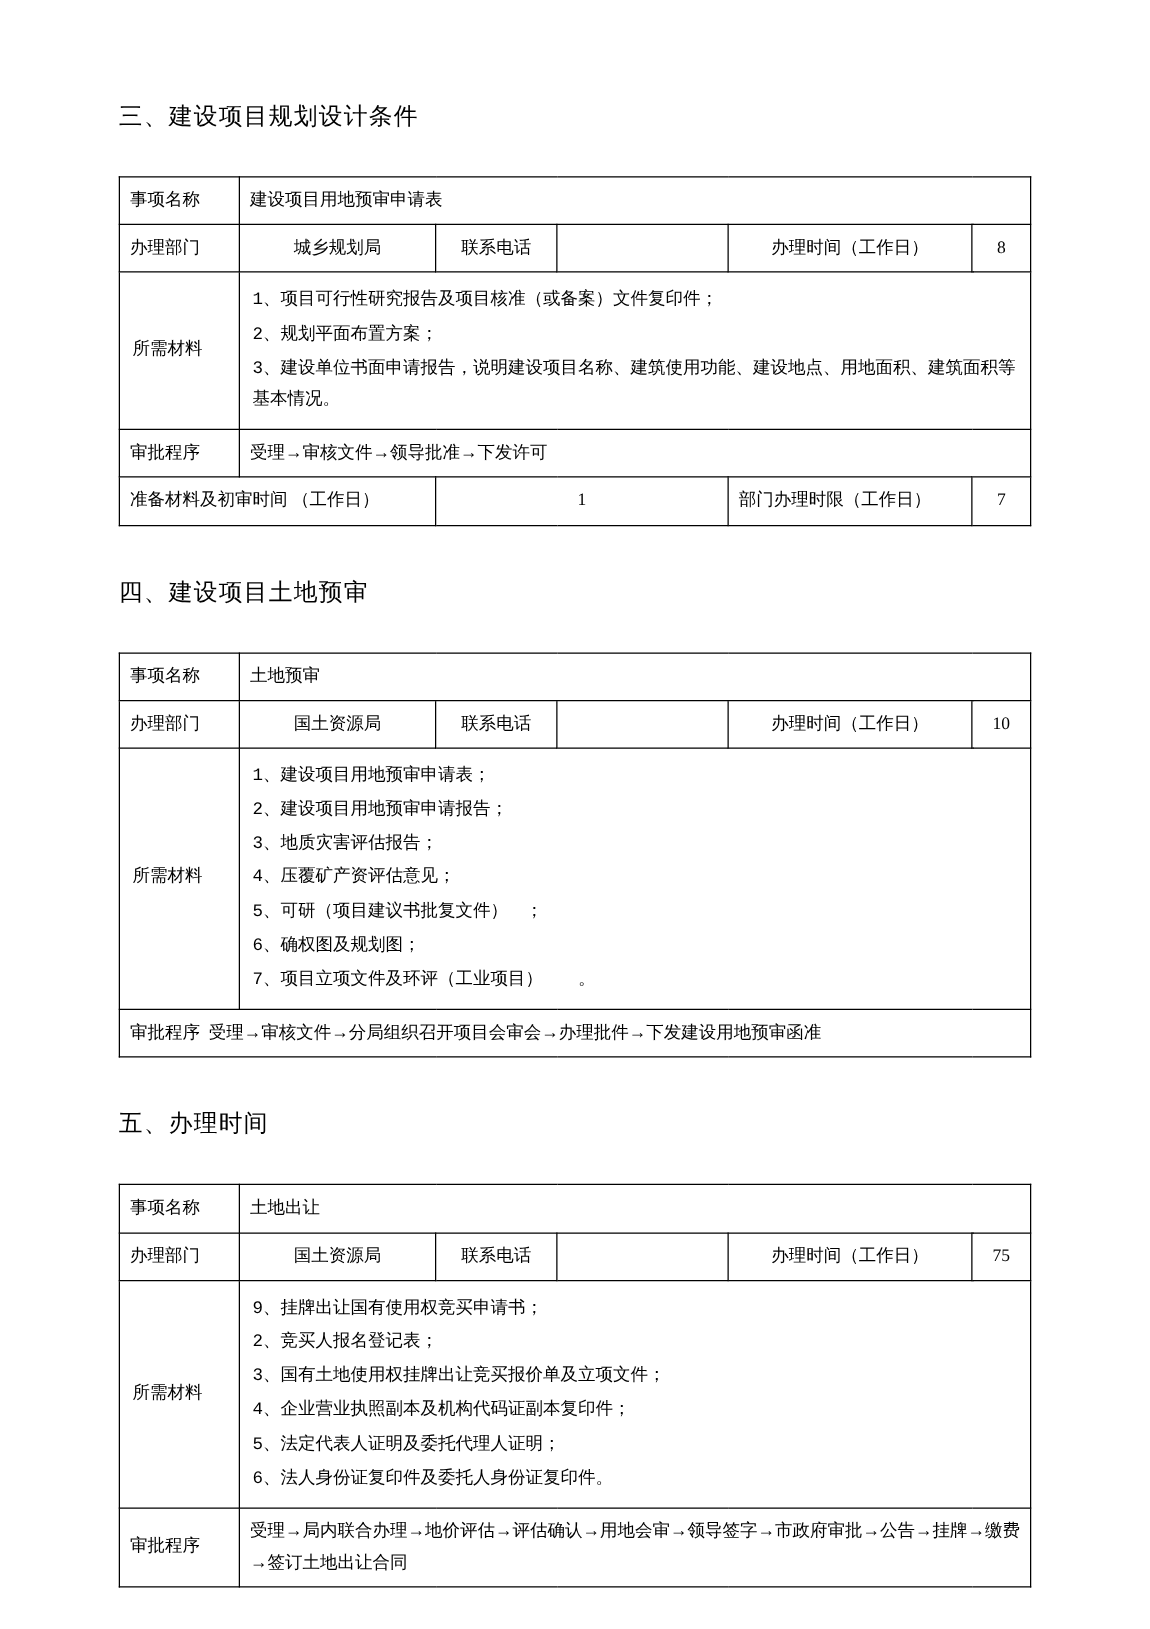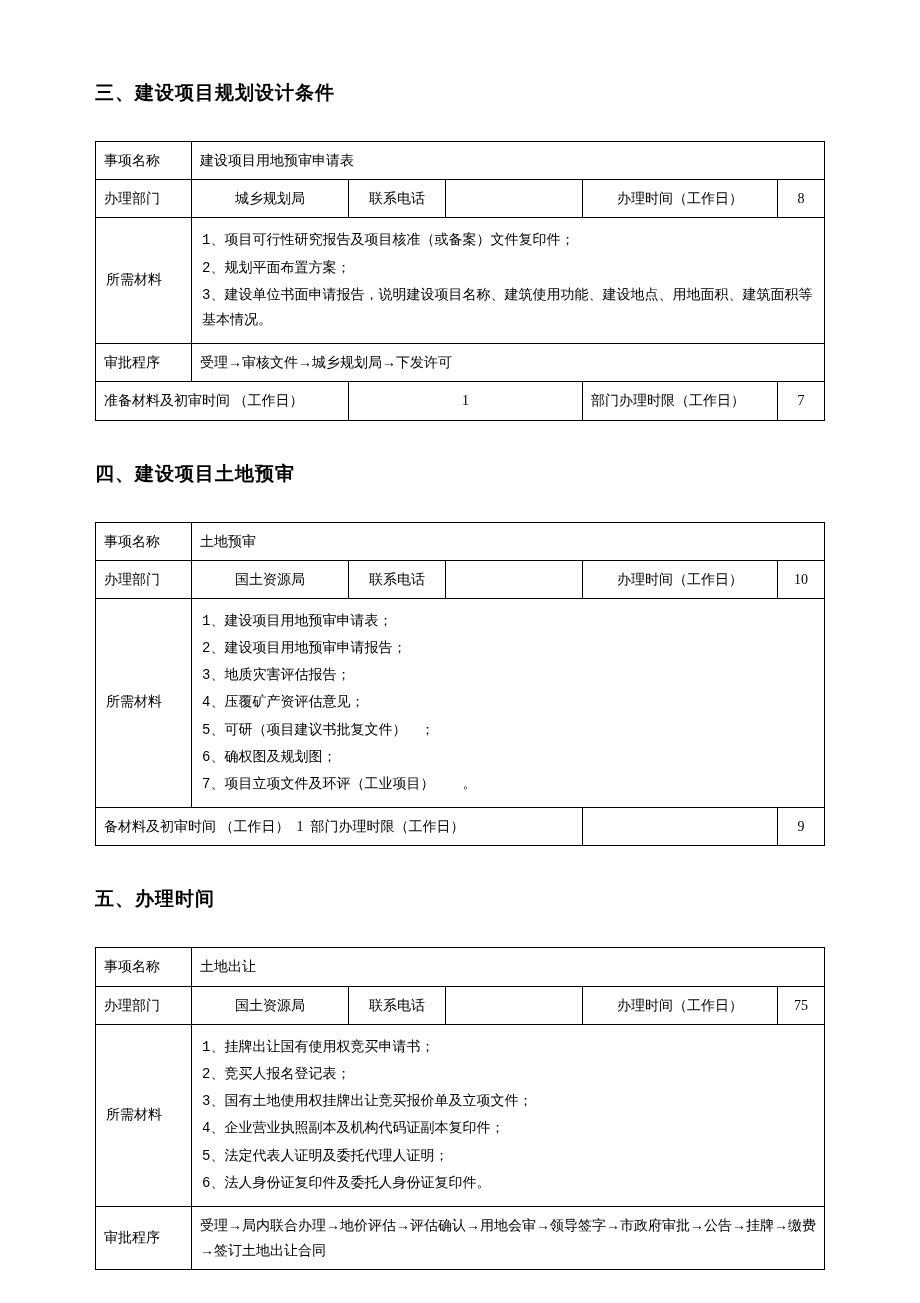--- a/index.html
+++ b/index.html
@@ -7,21 +7,21 @@
       font-size: 15px;
       color: #000;
       background: #fff;
       margin: 0;
       padding: 60px 95px;
       width: 920px;
       box-sizing: border-box;
     }
     h2 {
       font-size: 19px;
-      font-weight: bold;
+      font-weight: normal;
       margin: 20px 0 35px 0;
       letter-spacing: 1px;
     }
     table {
       border-collapse: collapse;
       width: 100%;
       margin-bottom: 40px;
     }
     td {
       border: 1px solid #000;
@@ -56,21 +56,21 @@
   <tr class="materials">
     <td class="lbl">所需材料</td>
     <td colspan="6">
       <div class="list-line">1、项目可行性研究报告及项目核准（或备案）文件复印件；</div>
       <div class="list-line">2、规划平面布置方案；</div>
       <div class="list-line">3、建设单位书面申请报告，说明建设项目名称、建筑使用功能、建设地点、用地面积、建筑面积等基本情况。</div>
     </td>
   </tr>
   <tr>
     <td class="lbl">审批程序</td>
-    <td colspan="6">受理→审核文件→城乡规划局→下发许可</td>
+    <td colspan="6">受理→审核文件→领导批准→下发许可</td>
   </tr>
   <tr>
     <td colspan="2">准备材料及初审时间 （工作日）</td>
     <td class="center" colspan="2">1</td>
     <td>部门办理时限（工作日）</td>
     <td class="center" colspan="2">7</td>
   </tr>
 </tbody>
   </table>
 
@@ -95,27 +95,24 @@
       <div class="list-line">1、建设项目用地预审申请表；</div>
       <div class="list-line">2、建设项目用地预审申请报告；</div>
       <div class="list-line">3、地质灾害评估报告；</div>
       <div class="list-line">4、压覆矿产资评估意见；</div>
       <div class="list-line">5、可研（项目建议书批复文件）　；</div>
       <div class="list-line">6、确权图及规划图；</div>
       <div class="list-line">7、项目立项文件及环评（工业项目）　　。</div>
     </td>
   </tr>
   <tr>
-    <td colspan="4">
-      <span>备材料及初审时间 （工作日）</span>
-      &nbsp;<span>1</span>
-      &nbsp;<span>部门办理时限（工作日）</span>
+    <td colspan="7">
+      <span>审批程序</span>
+      &nbsp;<span>受理→审核文件→分局组织召开项目会审会→办理批件→下发建设用地预审函准</span>
     </td>
-    <td></td>
-    <td class="center" colspan="2">9</td>
   </tr>
 </tbody>
   </table>
 
 <h2>五、办理时间</h2>
 <table>
   <tbody>
       <tr>
     <td class="lbl">事项名称</td>
     <td colspan="6">土地出让</td>
@@ -124,21 +121,21 @@
     <td class="lbl">办理部门</td>
     <td class="center" style="width:140px">国土资源局</td>
     <td class="center" style="width:80px">联系电话</td>
     <td style="width:120px"></td>
     <td class="center" colspan="2">办理时间（工作日）</td>
     <td class="center" style="width:30px">75</td>
   </tr>
   <tr class="materials">
     <td class="lbl">所需材料</td>
     <td colspan="6">
-      <div class="list-line">1、挂牌出让国有使用权竞买申请书；</div>
+      <div class="list-line">9、挂牌出让国有使用权竞买申请书；</div>
       <div class="list-line">2、竞买人报名登记表；</div>
       <div class="list-line">3、国有土地使用权挂牌出让竞买报价单及立项文件；</div>
       <div class="list-line">4、企业营业执照副本及机构代码证副本复印件；</div>
       <div class="list-line">5、法定代表人证明及委托代理人证明；</div>
       <div class="list-line">6、法人身份证复印件及委托人身份证复印件。</div>
     </td>
   </tr>
   <tr>
     <td class="lbl">审批程序</td>
     <td colspan="6">受理→局内联合办理→地价评估→评估确认→用地会审→领导签字→市政府审批→公告→挂牌→缴费→签订土地出让合同</td>

